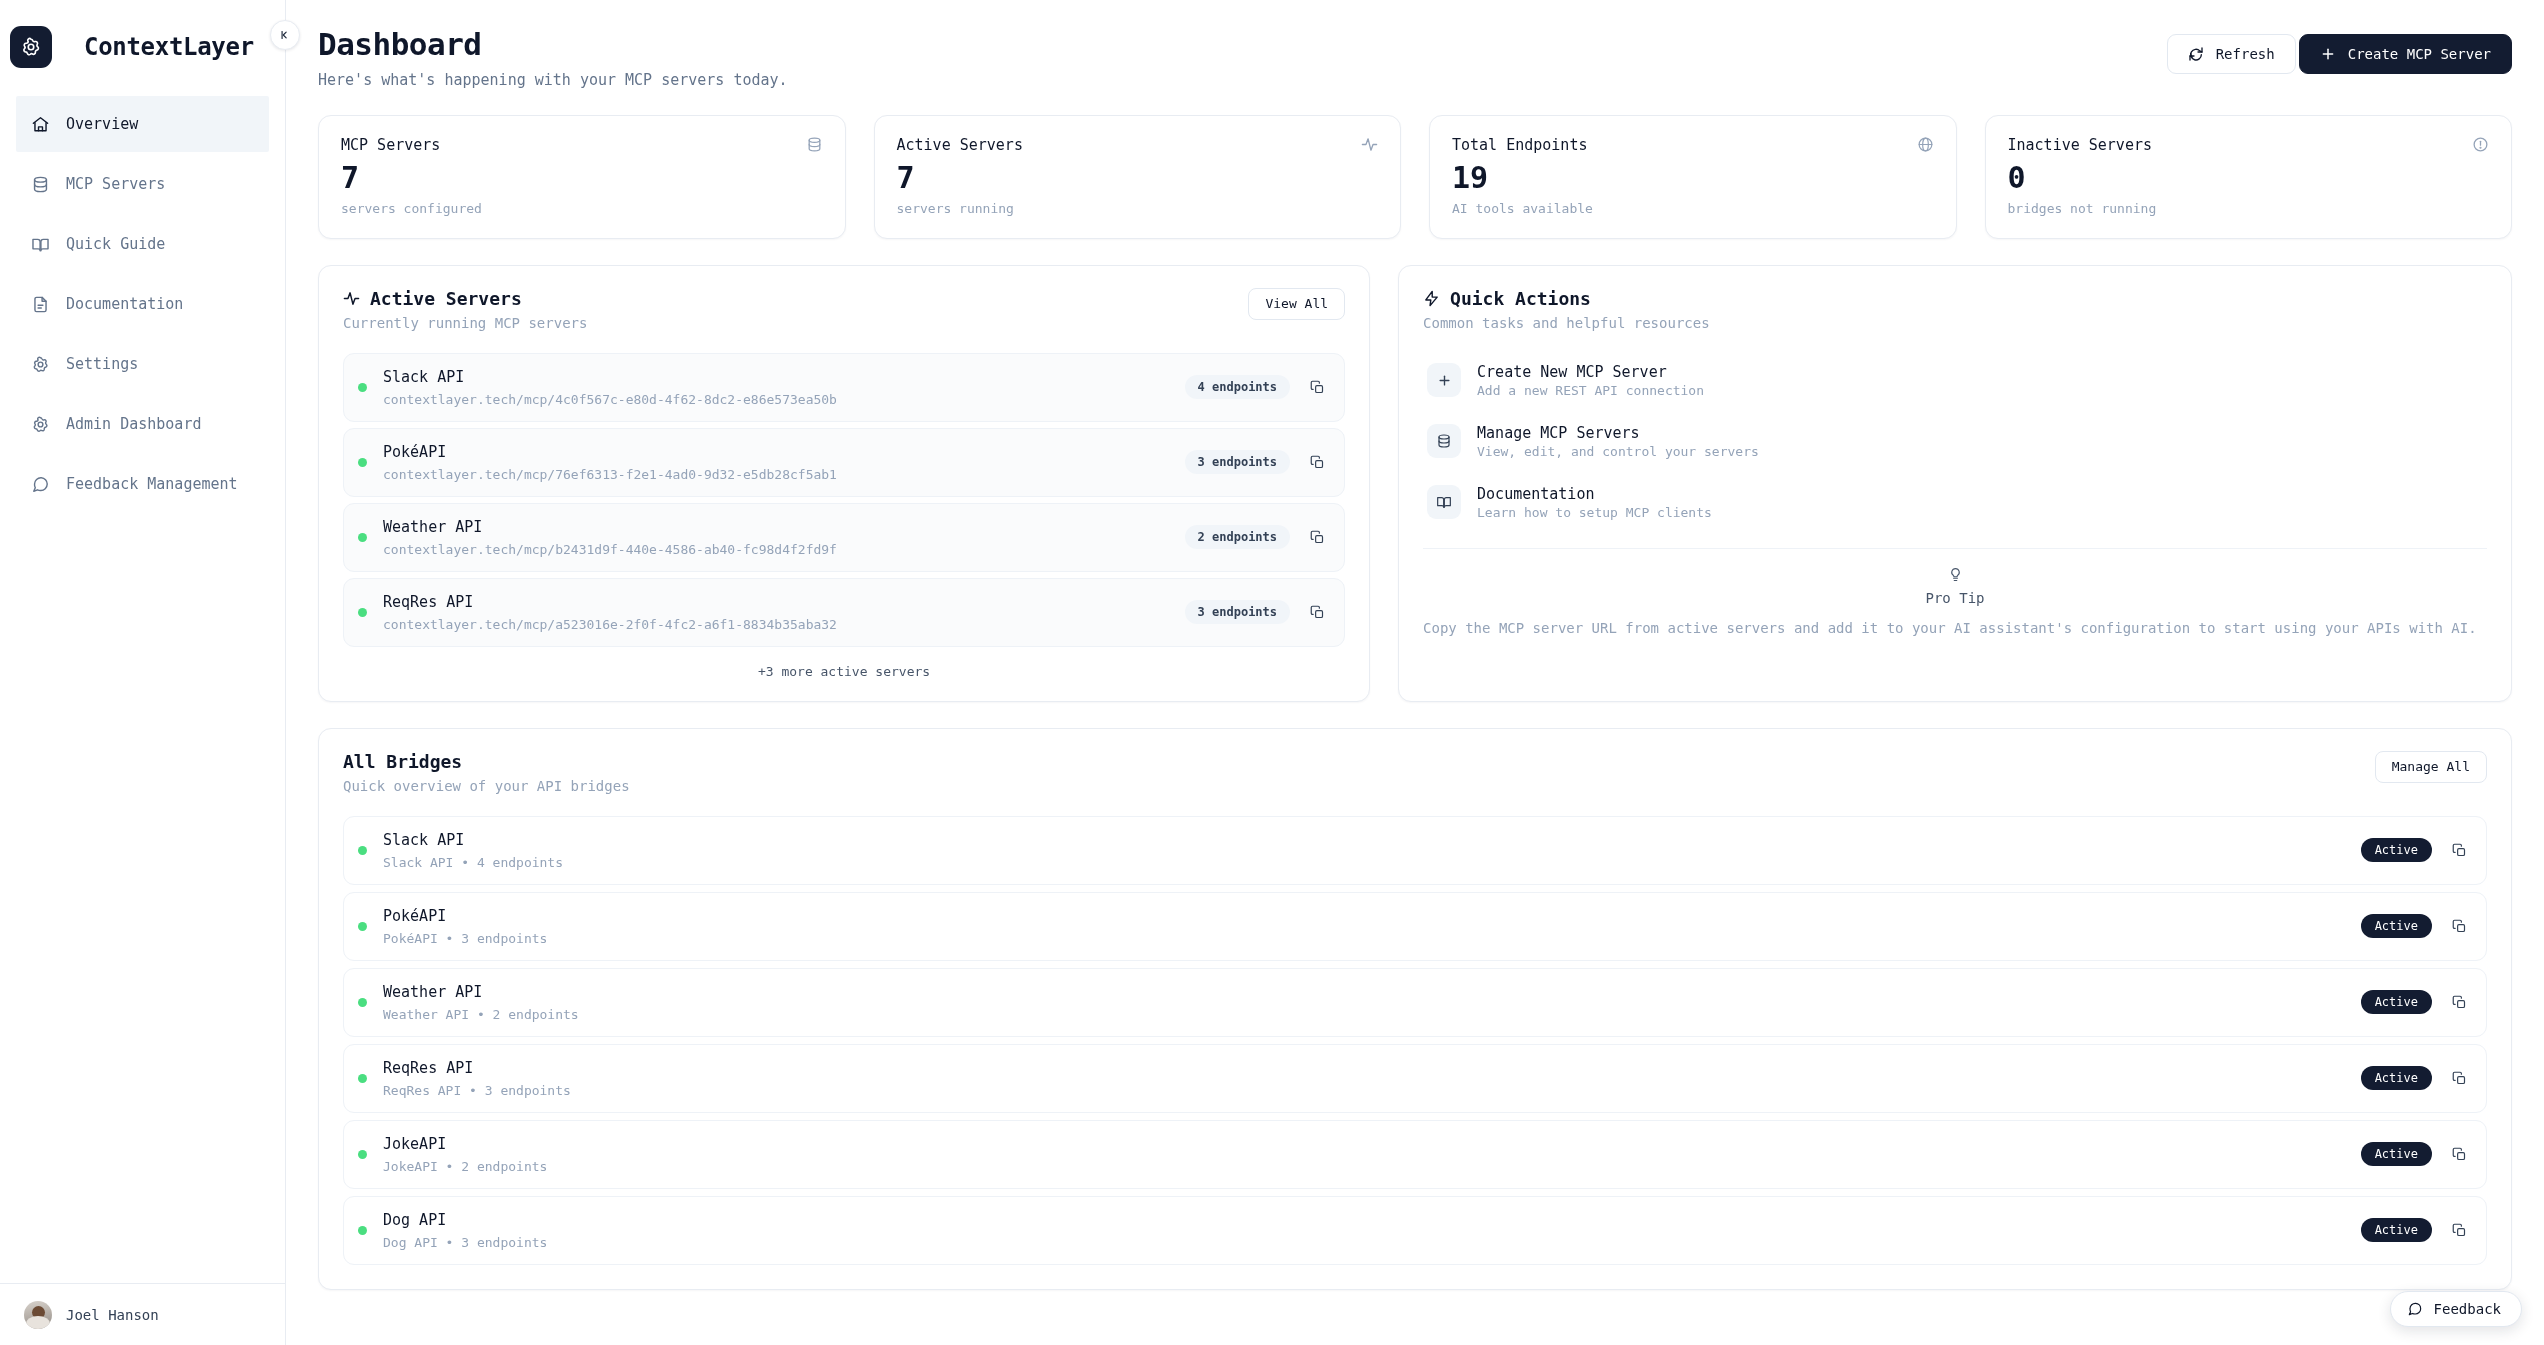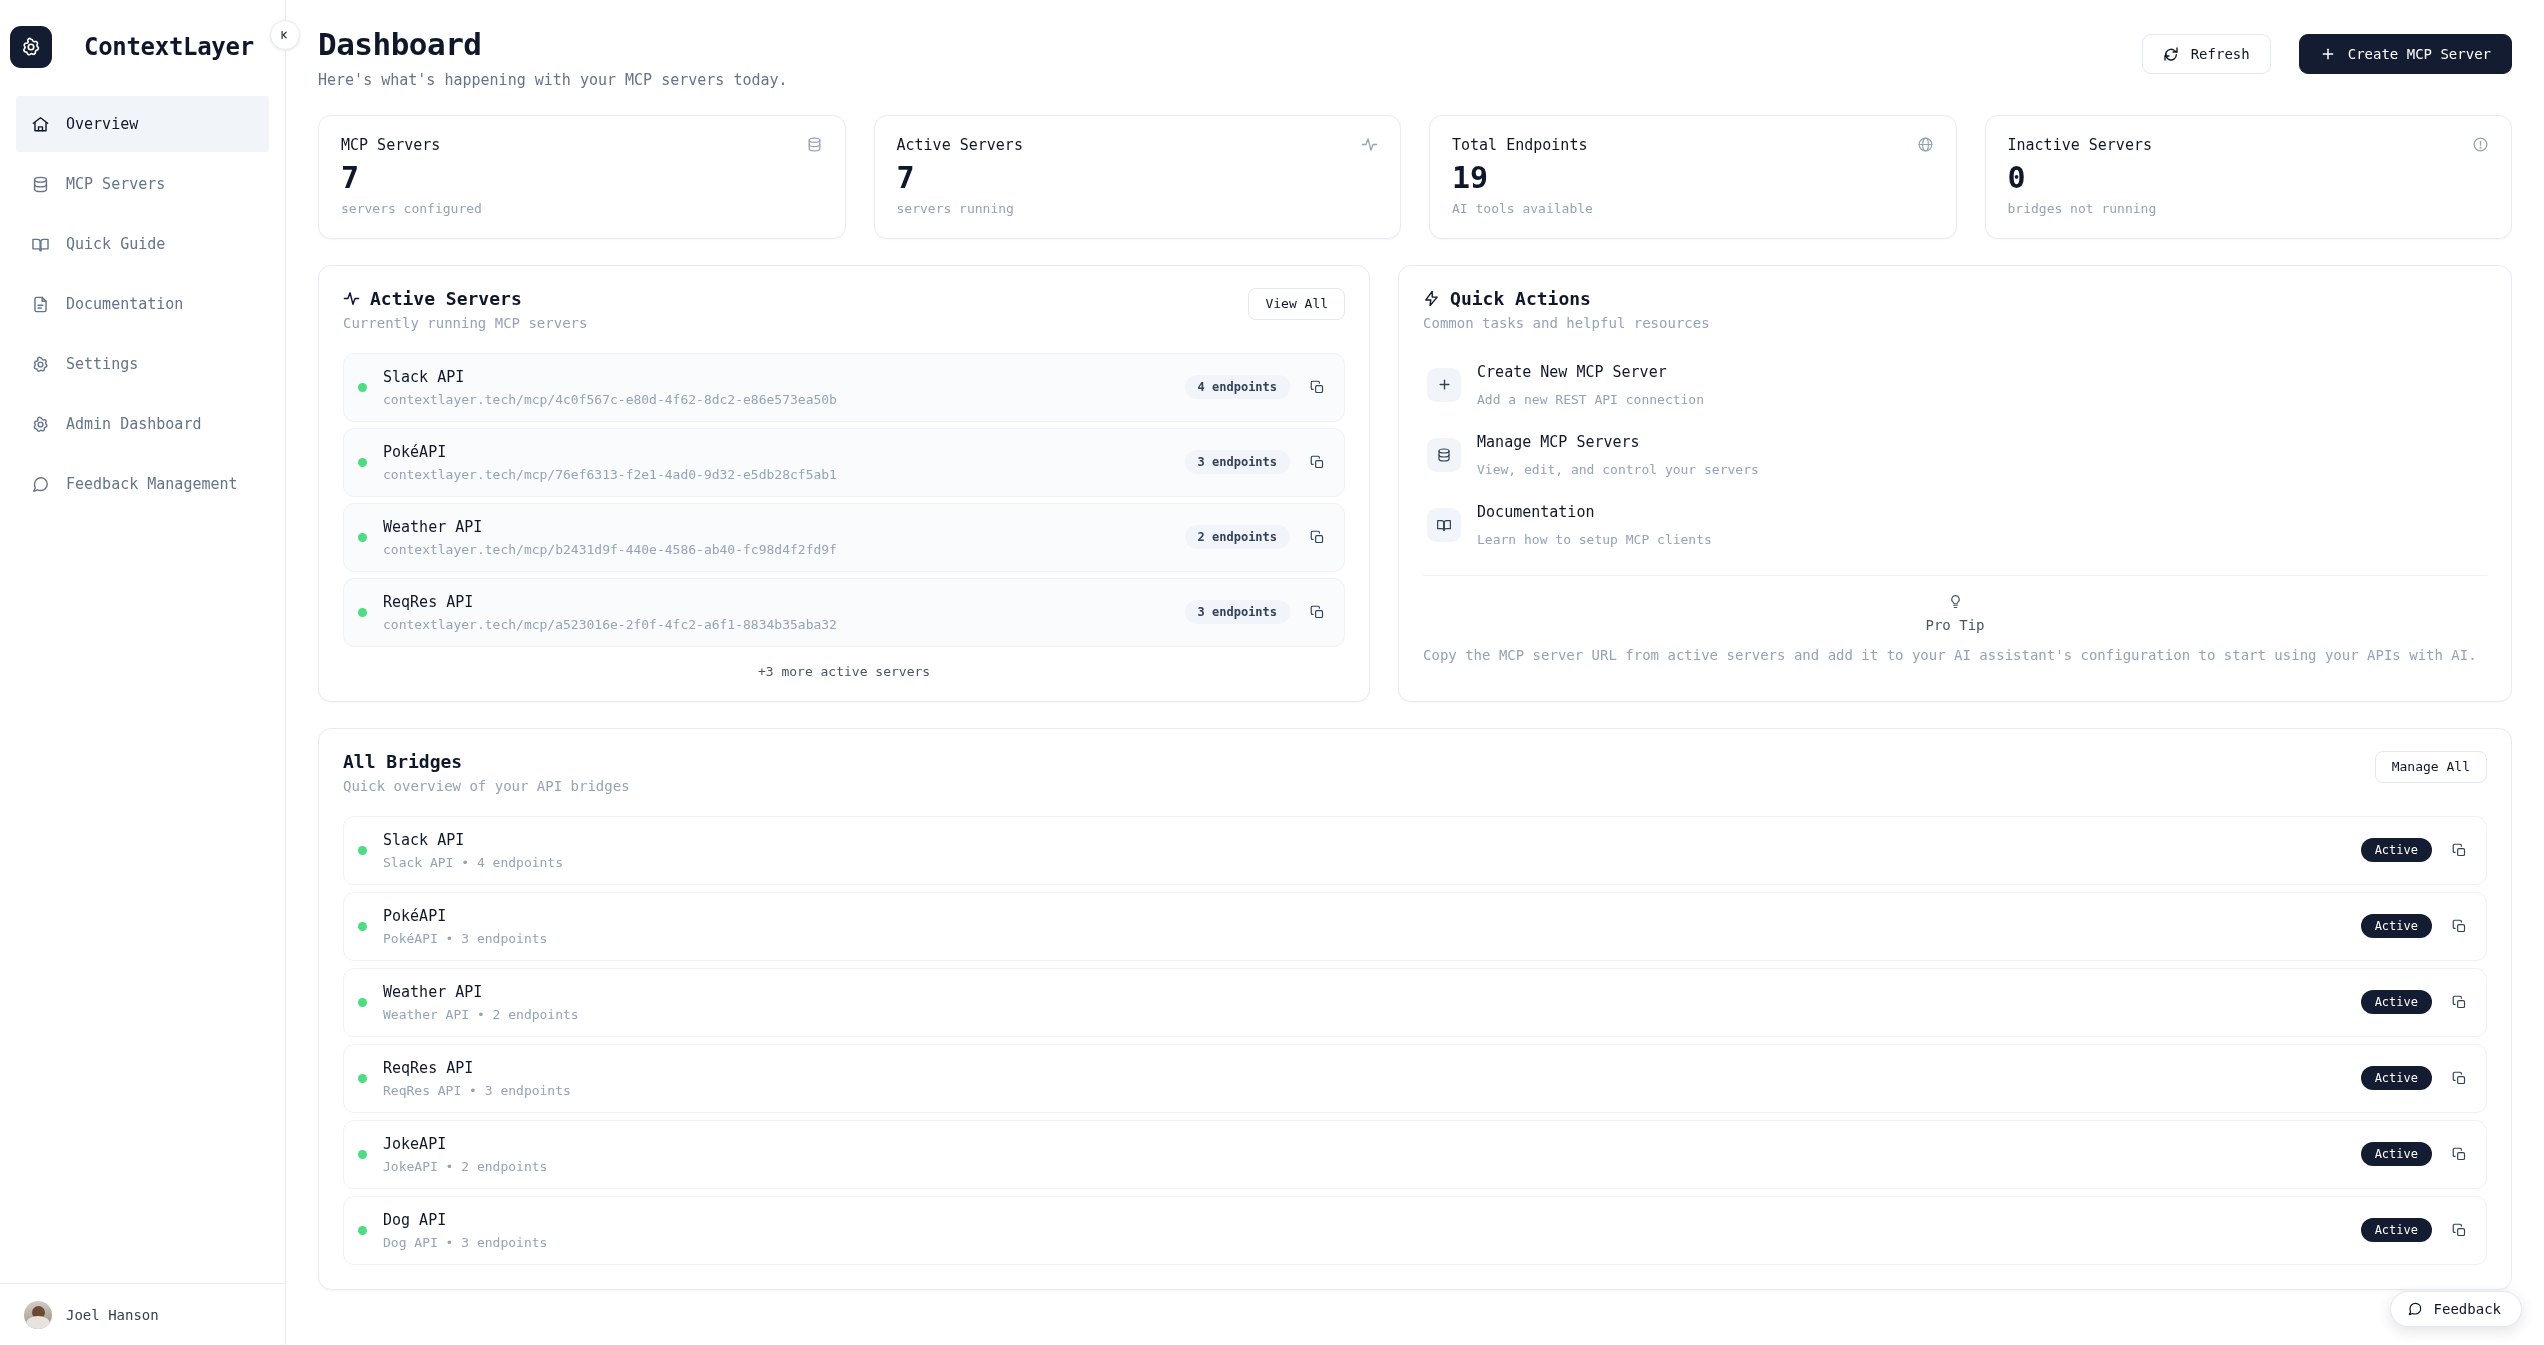--- a/index.html
+++ b/index.html
@@ -73,21 +73,21 @@
   }
   .user-name { font-size: 14px; color: #334155; white-space: nowrap; }
 
   
   .main { flex: 1 1 auto; height: 1345px; overflow: hidden; background: #ffffff; position: relative; }
   .page { padding: 26px 32px 0 32px; }
 
   .page-head { display: flex; align-items: flex-start; justify-content: space-between; }
   .page-title { font-size: 31px; font-weight: 700; color: #0f172a; letter-spacing: -0.5px; line-height: 1.2; }
   .page-sub { font-size: 15px; color: #64748b; margin-top: 8px; }
-  .head-actions { display: flex; align-items: center; gap: 28px; padding-top: 8px; }
+  .head-actions { display: flex; align-items: center; gap: 3px; padding-top: 8px; }
   .btn {
     display: inline-flex; align-items: center; gap: 12px;
     height: 40px; padding: 0 20px; border-radius: 9px;
     font-size: 14px; white-space: nowrap;
   }
   .btn-ghost { background: #fff; border: 1px solid #e2e8f0; color: #0f172a; }
   .btn-primary { background: #131c31; border: 1px solid #131c31; color: #ffffff; }
 
   
   .stats { display: grid; grid-template-columns: repeat(4, 1fr); gap: 28px; margin-top: 26px; }
@@ -140,21 +140,21 @@
 
   
   .qa-list { margin-top: 26px; display: flex; flex-direction: column; gap: 14px; }
   .qa-item { display: flex; align-items: center; gap: 16px; padding: 6px 4px; border-radius: 10px; }
   .qa-ico {
     width: 34px; height: 34px; border-radius: 9px; background: #f1f5f9;
     display: flex; align-items: center; justify-content: center; color: #334155;
     flex: 0 0 34px;
   }
   .qa-title { font-size: 15px; color: #0f172a; font-weight: 500; }
-  .qa-sub { font-size: 13px; color: #94a3b8; margin-top: 11px; }
+  .qa-sub { font-size: 13px; color: #94a3b8; margin-top: 2px; }
   .qa-divider { border-top: 1px solid #eef2f7; margin-top: 22px; padding-top: 18px; }
   .tip-head { display: flex; align-items: center; gap: 8px; font-size: 14px; color: #475569; flex-direction: column; }
   .tip-body { font-size: 14px; color: #94a3b8; line-height: 1.55; margin-top: 12px; }
 
   
   .bridges {
     margin-top: 26px; background: #fff; border: 1px solid #e8ecf2; border-radius: 13px;
     padding: 22px 24px 24px 24px; box-shadow: 0 1px 2px rgba(15,23,42,.04);
   }
   .bridge-list { margin-top: 22px; display: flex; flex-direction: column; gap: 7px; }

